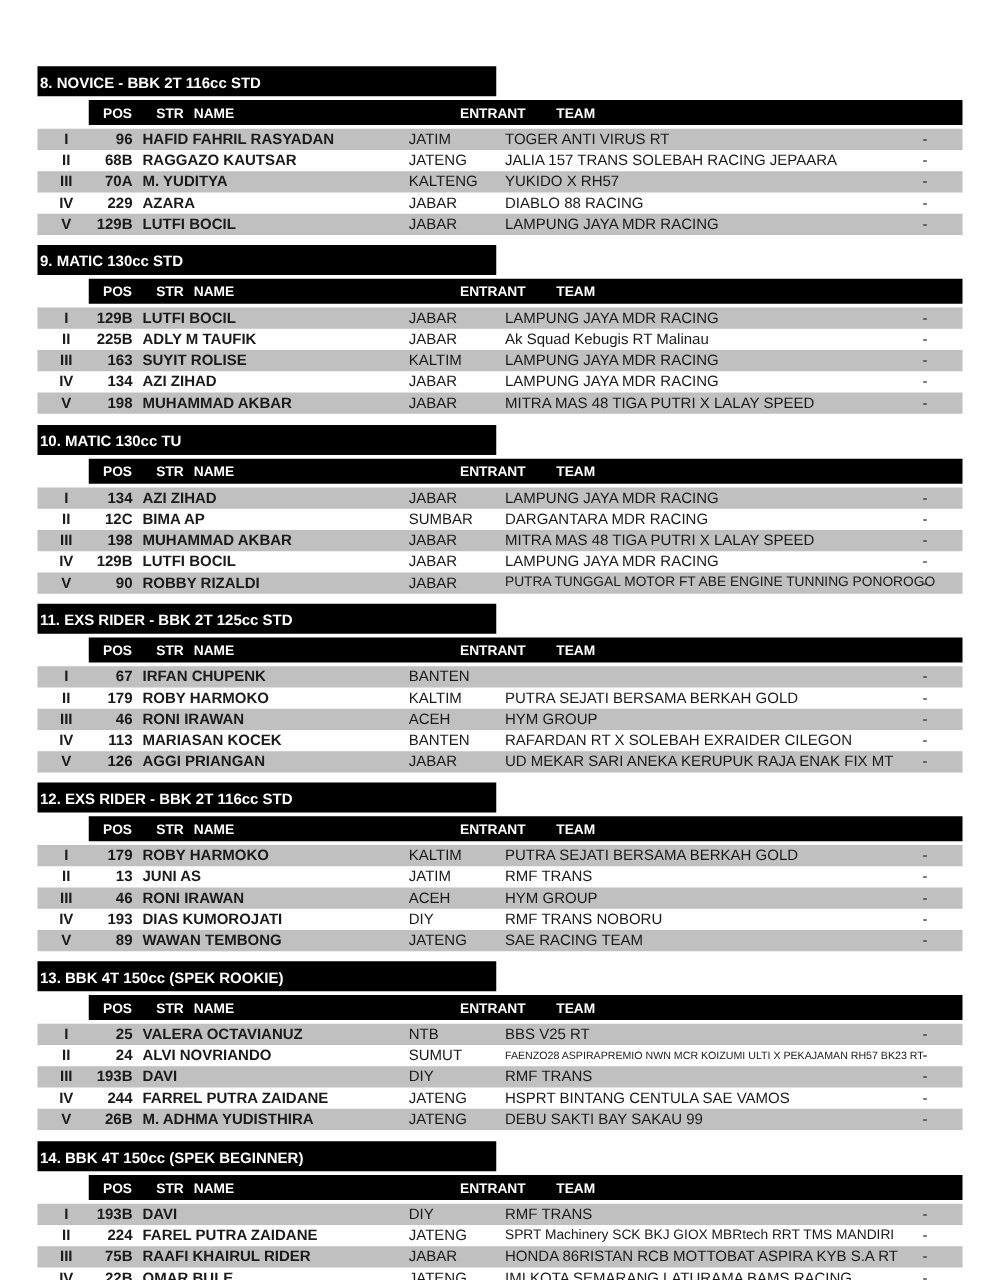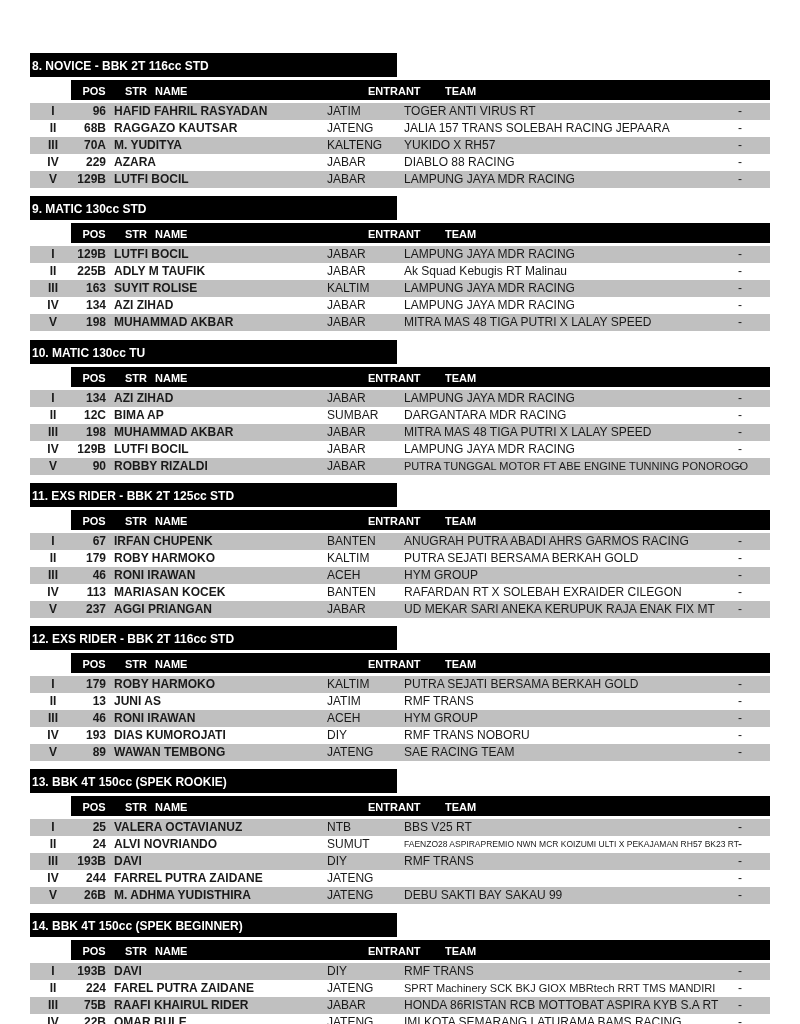--- a/index.html
+++ b/index.html
@@ -205,21 +205,20 @@
     <span class="c-ent">ENTRANT</span>
     <span class="c-team">TEAM</span>
     <span class="c-note">NOTE</span>
   </div>
   <div class="rows">
     <div class="row shaded">
         <span class="c-pos">I</span>
         <span class="c-str">67</span>
         <span class="c-name">IRFAN CHUPENK</span>
         <span class="c-ent">BANTEN</span>
-        <span class="c-team">ANUGRAH PUTRA ABADI AHRS GARMOS RACING</span>
         <span class="c-note">-</span>
       </div>
     <div class="row">
         <span class="c-pos">II</span>
         <span class="c-str">179</span>
         <span class="c-name">ROBY HARMOKO</span>
         <span class="c-ent">KALTIM</span>
         <span class="c-team">PUTRA SEJATI BERSAMA BERKAH GOLD</span>
         <span class="c-note">-</span>
       </div>
@@ -234,21 +233,21 @@
     <div class="row">
         <span class="c-pos">IV</span>
         <span class="c-str">113</span>
         <span class="c-name">MARIASAN KOCEK</span>
         <span class="c-ent">BANTEN</span>
         <span class="c-team">RAFARDAN RT X SOLEBAH EXRAIDER CILEGON</span>
         <span class="c-note">-</span>
       </div>
     <div class="row shaded">
         <span class="c-pos">V</span>
-        <span class="c-str">237</span>
+        <span class="c-str">126</span>
         <span class="c-name">AGGI PRIANGAN</span>
         <span class="c-ent">JABAR</span>
         <span class="c-team">UD MEKAR SARI ANEKA KERUPUK RAJA ENAK FIX MT</span>
         <span class="c-note">-</span>
       </div>
   </div>
 </div>
 
 <div class="section" style="top:583px;">
   <div class="title-bar">12. EXS RIDER - BBK 2T 116cc STD</div>
@@ -337,20 +336,21 @@
         <span class="c-name">DAVI</span>
         <span class="c-ent">DIY</span>
         <span class="c-team">RMF TRANS</span>
         <span class="c-note">-</span>
       </div>
     <div class="row">
         <span class="c-pos">IV</span>
         <span class="c-str">244</span>
         <span class="c-name">FARREL PUTRA ZAIDANE</span>
         <span class="c-ent">JATENG</span>
+        <span class="c-team">HSPRT BINTANG CENTULA SAE VAMOS</span>
         <span class="c-note">-</span>
       </div>
     <div class="row shaded">
         <span class="c-pos">V</span>
         <span class="c-str">26B</span>
         <span class="c-name">M. ADHMA YUDISTHIRA</span>
         <span class="c-ent">JATENG</span>
         <span class="c-team">DEBU SAKTI BAY SAKAU 99</span>
         <span class="c-note">-</span>
       </div>

